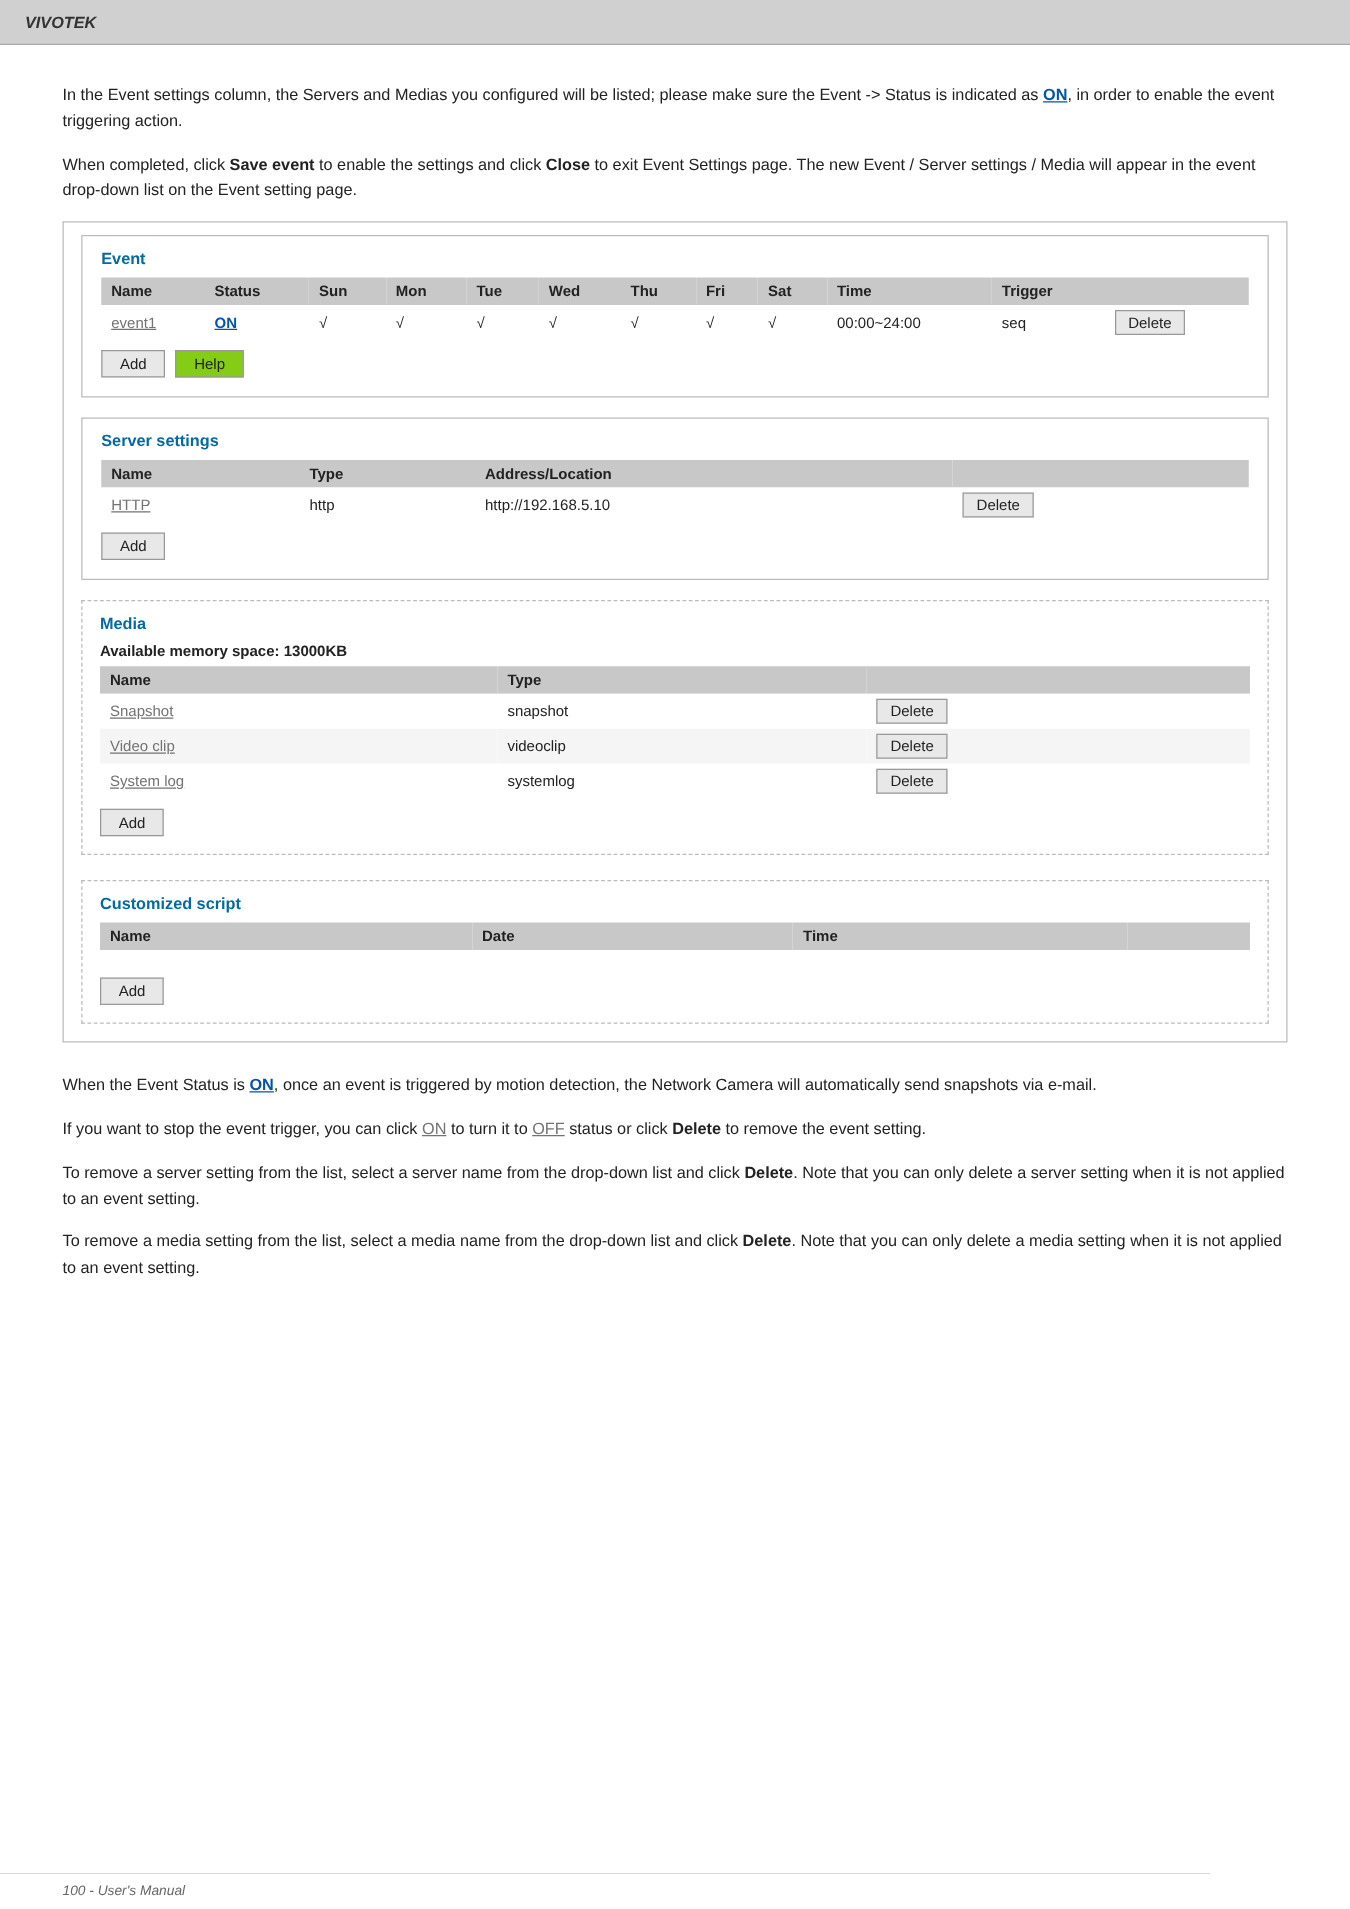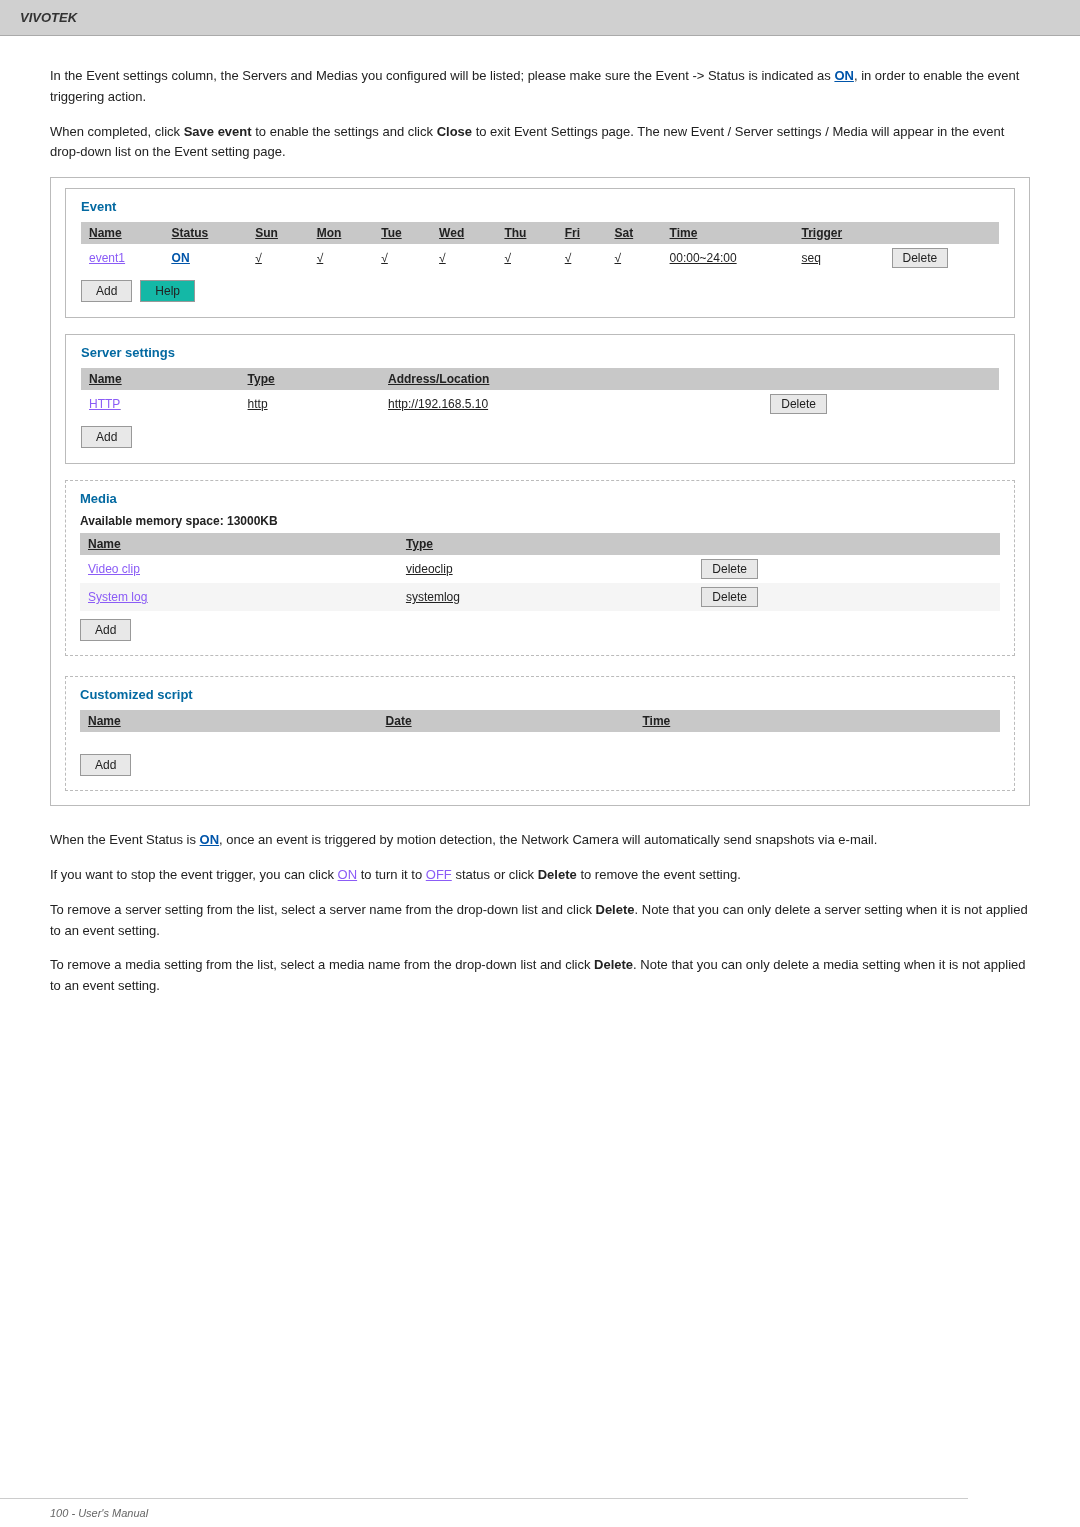--- a/index.html
+++ b/index.html
@@ -45,40 +45,39 @@
       color: #0369a1;
       font-size: 13px;
       font-weight: bold;
       margin-bottom: 8px;
     }
     
     .data-table {
       width: 100%;
       border-collapse: collapse;
       margin-bottom: 8px;
-      text-decoration: underline;
     }
     .data-table th {
       background: #c8c8c8;
       padding: 4px 8px;
       text-align: left;
       font-weight: bold;
       font-size: 12px;
       border: none;
     }
     .data-table td {
       padding: 4px 8px;
       font-size: 12px;
       border: none;
       vertical-align: middle;
     }
     .data-table tr:nth-child(even) td { background: #f5f5f5; }
     .data-table tr:nth-child(odd) td { background: #fff; }
     .link-blue {
-      color: #8b5cf6;
+      color: #737373;
       text-decoration: underline;
       cursor: pointer;
     }
     .status-on {
       color: #0055aa;
       text-decoration: underline;
       font-weight: bold;
       cursor: pointer;
     }
     .btn-delete {
@@ -92,21 +91,21 @@
     .btn-add {
       background: #e8e8e8;
       border: 1px solid #999;
       padding: 3px 14px;
       font-size: 12px;
       cursor: pointer;
       color: #222;
       margin-right: 8px;
     }
     .btn-help {
-      background: #14b8a6;
+      background: #84cc16;
       border: 1px solid #999;
       padding: 3px 14px;
       font-size: 12px;
       cursor: pointer;
       color: #222;
     }
     .add-row {
       display: flex;
       align-items: center;
       margin-top: 6px;
@@ -237,20 +236,25 @@
           <div class="avail-memory">Available memory space: 13000KB</div>
           <table class="data-table">
             <thead>
               <tr>
                 <th>Name</th>
                 <th>Type</th>
                 <th></th>
               </tr>
             </thead>
             <tbody id="media-tbody">
+            <tr>
+      <td><a class="link-blue">Snapshot</a></td>
+      <td>snapshot</td>
+      <td><button class="btn-delete">Delete</button></td>
+    </tr>
                 <tr>
       <td><a class="link-blue">Video clip</a></td>
       <td>videoclip</td>
       <td><button class="btn-delete">Delete</button></td>
     </tr>
                 <tr>
       <td><a class="link-blue">System log</a></td>
       <td>systemlog</td>
       <td><button class="btn-delete">Delete</button></td>
     </tr>

